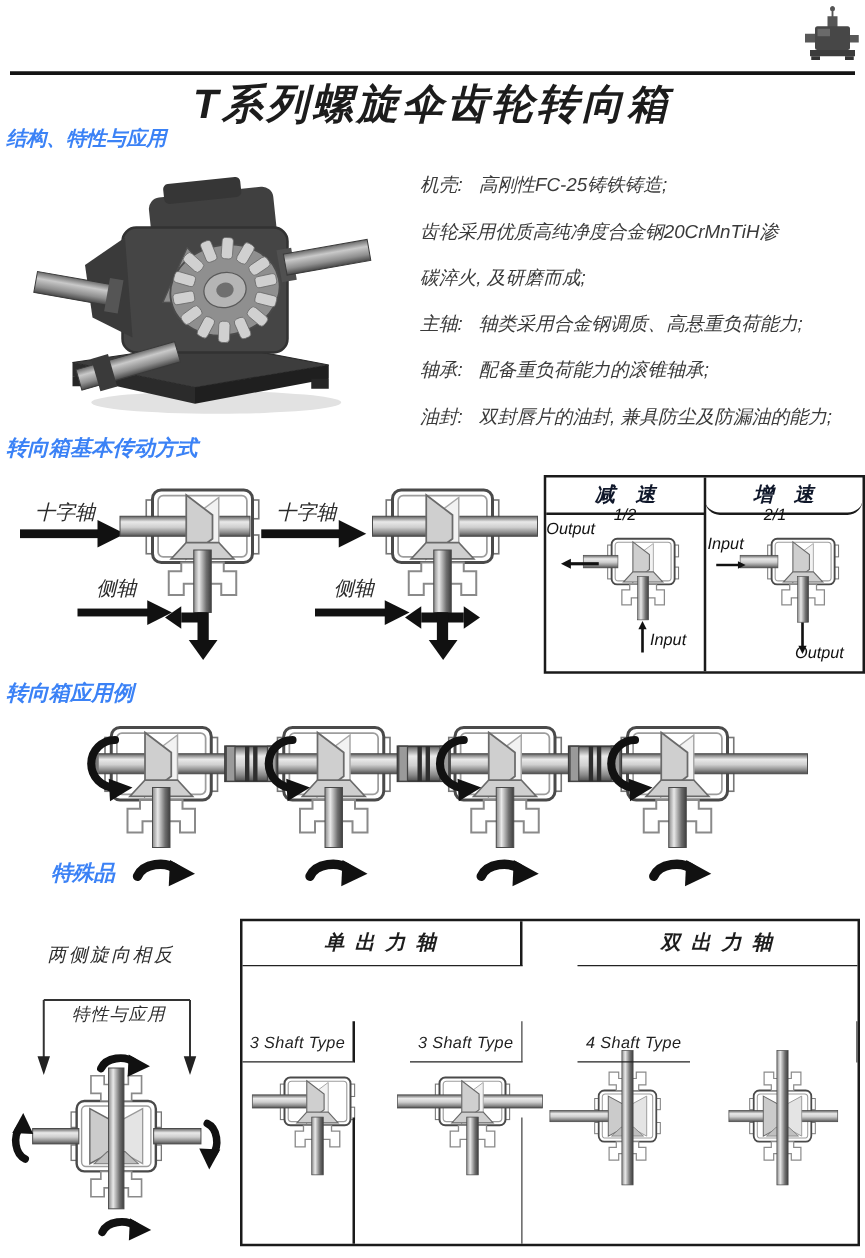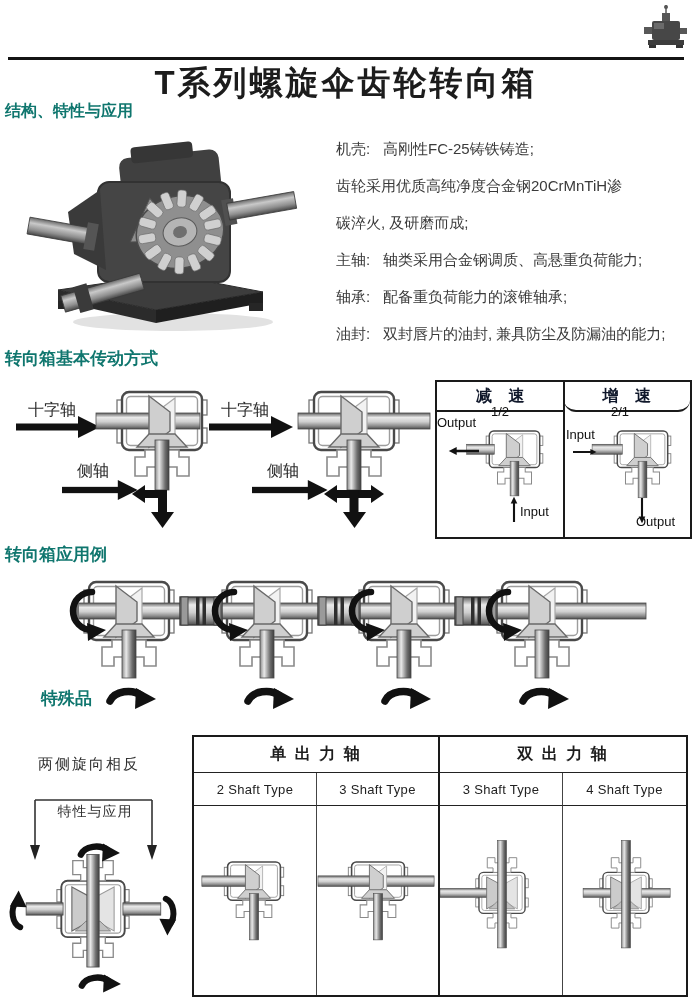--- a/index.html
+++ b/index.html
@@ -1,22 +1,22 @@
 <!DOCTYPE html>
 <html><head>
 <meta charset="utf-8">
 <style>
   html,body{margin:0;padding:0;background:#fff;}
   .page{position:relative;width:692px;height:1006px;background:#fff;overflow:hidden;
-        font-family:"Liberation Sans","DejaVu Sans",sans-serif;color:#2e2e2e;}
+        font-family:"Liberation Sans","DejaVu Sans",sans-serif;color:#2e2e2e;font-style:italic;}
   .txt{position:absolute;z-index:3;white-space:nowrap;}
   .art{position:absolute;left:0;top:0;z-index:2;pointer-events:none;}
   .rule-top{position:absolute;left:8px;top:57px;width:676px;height:3px;background:#141414;z-index:3;}
   .t-title{left:0;top:61px;width:692px;text-align:center;font-size:33px;font-weight:700;letter-spacing:3px;color:#1c1c1c;}
-  .h-sec{font-size:17px;font-weight:700;color:#0f766e;}
+  .h-sec{font-size:17px;font-weight:700;color:#3b82f6;}
   .h-feat{left:5px;top:101px;font-size:16px;}
   .h-trans{left:5px;top:347px;}
   .h-app{left:5px;top:543px;}
   .h-special{left:5px;top:687px;margin-left:36px;}
   .specs{position:absolute;left:336px;top:130px;width:354px;z-index:3;}
   .spec-row{display:flex;line-height:37px;font-size:15px;color:#3a3a3a;}
   .spec-label{width:47px;flex:none;}
   .spec-text{width:301px;white-space:normal;}
   .lb{font-size:16px;color:#2b2b2b;}
   .lb-cross1{left:28px;top:400px;}
@@ -33,21 +33,21 @@
   .lb-ratio1{left:478px;top:404px;width:44px;text-align:center;}
   .lb-ratio2{left:598px;top:404px;width:44px;text-align:center;}
   .lb-out1{left:437px;top:415px;}
   .lb-in1{left:520px;top:504px;}
   .lb-in2{left:566px;top:427px;}
   .lb-out2{left:636px;top:514px;}
   .lb-opp{left:38px;top:755px;font-size:15px;letter-spacing:2px;}
   .lb-dual{left:48px;top:803px;width:94px;text-align:center;font-size:14px;letter-spacing:1px;}
   .btable{position:absolute;left:192px;top:735px;width:496px;height:262px;border:2.5px solid #1a1a1a;
           box-sizing:border-box;display:grid;grid-template-columns:repeat(4,1fr);
-          grid-template-rows:36px 33px 1fr;z-index:3;}
+          grid-template-rows:36px 33px 1fr;z-index:3;gap:44px;}
   .btable>div{display:flex;align-items:center;justify-content:center;box-sizing:border-box;}
   .th1{grid-column:span 2;font-size:16px;font-weight:700;letter-spacing:2px;
        border-bottom:1.5px solid #222;color:#1d1d1d;}
   .th1.mid{border-right:2.5px solid #1a1a1a;}
   .th2{font-size:13px;color:#222;letter-spacing:.3px;border-bottom:1.5px solid #222;}
   .bdy{}
   .r-thin{border-right:1px solid #444;}
   .r-thick{border-right:2.5px solid #1a1a1a;}
 </style>
 </head>
@@ -386,21 +386,20 @@
 
   <div class="txt h-sec h-app">转向箱应用例</div>
 
   <div class="txt h-sec h-special">特殊品</div>
   <div class="txt lb-opp">两侧旋向相反</div>
   <div class="txt lb-dual">特性与应用</div>
 
   <div class="btable">
     <div class="th1 mid">单 出 力 轴</div>
     <div class="th1">双 出 力 轴</div>
-    <div class="th2 r-thin">2 Shaft Type</div>
     <div class="th2 r-thick">3 Shaft Type</div>
     <div class="th2 r-thin">3 Shaft Type</div>
     <div class="th2">4 Shaft Type</div>
     <div class="bdy r-thin"></div>
     <div class="bdy r-thick"></div>
     <div class="bdy r-thin"></div>
     <div class="bdy"></div>
   </div>
 
 </div>

